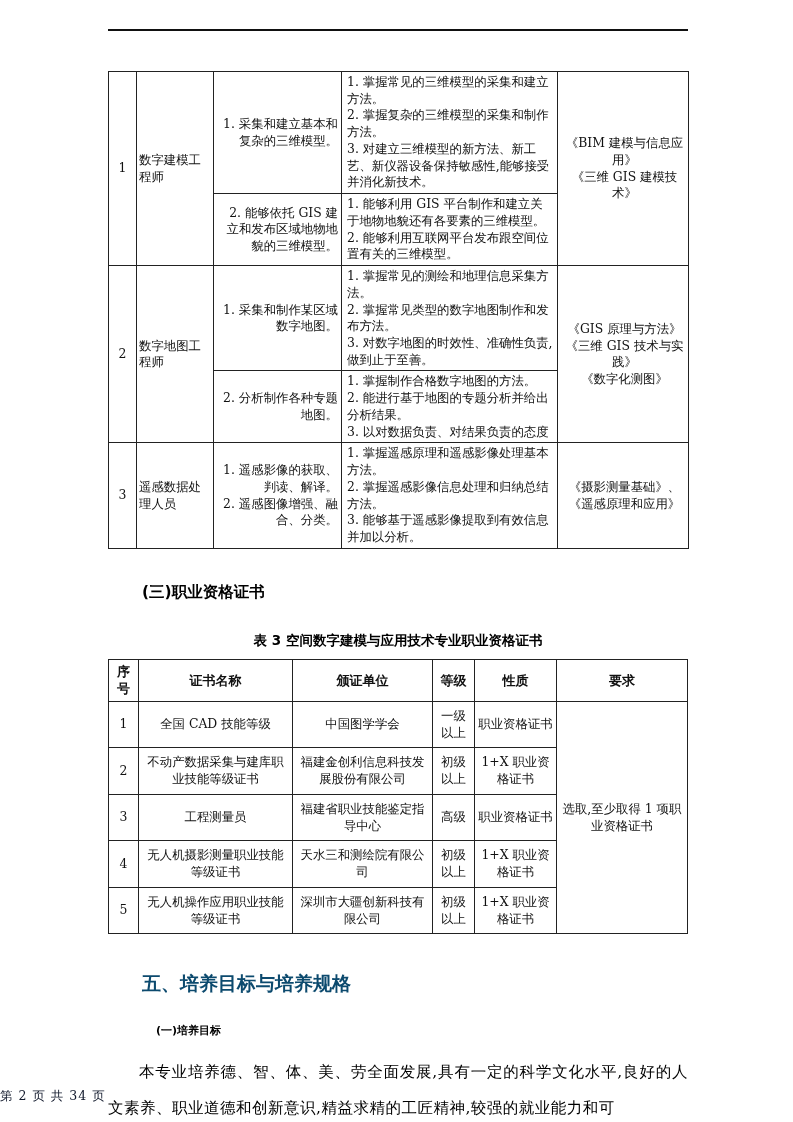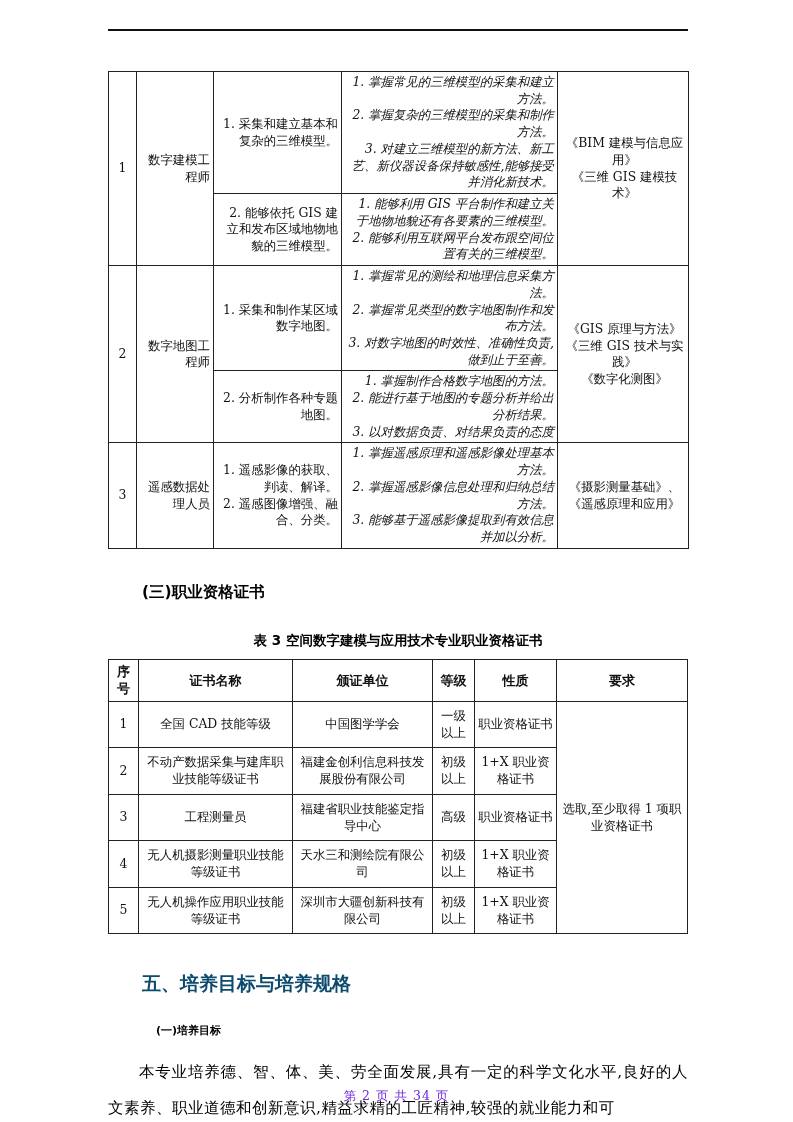--- a/index.html
+++ b/index.html
@@ -38,23 +38,23 @@
     border: 1.4px solid #222;
     vertical-align: middle;
     padding: 2px 3px;
     overflow: hidden;
   }
   .ws { white-space: pre-line; }
 
   
   .jobs-table { margin-top: 40px; }
   .jobs-table td.c-no    { text-align: center; }
-  .jobs-table td.c-title { text-align: right; padding-left: 2px; }
+  .jobs-table td.c-title { text-align: left; padding-left: 2px; }
   .jobs-table td.c-task  { text-align: right; padding-left: 6px; }
-  .jobs-table td.c-req   { text-align: right; padding-left: 5px; font-style: italic; }
+  .jobs-table td.c-req   { text-align: left; padding-left: 5px; }
   .jobs-table td.c-course{ text-align: center; padding-left: 6px; }
 
   
   .h-sub {
     margin: 33px 0 0 34px;
     font-family: "DejaVu Sans", "Liberation Sans", sans-serif;
     font-weight: bold;
     font-size: 15.5px;
     color: #000;
   }
@@ -102,24 +102,24 @@
     text-align: justify;
     text-indent: 2em;
     letter-spacing: 0.5px;
     color: #000;
   }
   .page-footer {
     position: absolute;
     left: 0;
     right: 0;
     bottom: 17px;
-    text-align: center;
+    text-align: left;
     font-size: 12.5px;
     letter-spacing: 1px;
-    color: #6d28d9;
+    color: #0f172a;
   }
 </style>
 </head>
 <body>
 
 <div class="page">
   <div class="content">
 
     <div class="header-rule"></div>
 

